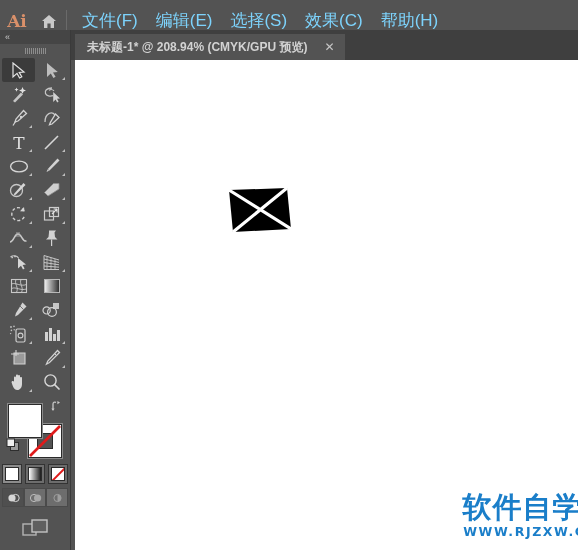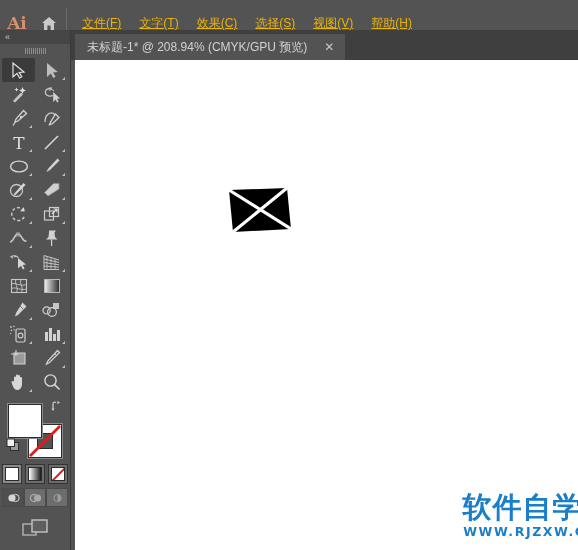--- a/index.html
+++ b/index.html
@@ -17,25 +17,25 @@
   .app {
     position: relative;
     width: 578px;
     height: 550px;
     background: #535353;
   }
 
   
   .menubar {
     position: absolute;
-    left: 0; top: 8px;
+    left: 0; top: 0;
     width: 578px; height: 42px;
     background: #535353;
     display: flex;
-    align-items: flex-start;
+    align-items: center;
   }
   .ai-logo {
     width: 34px;
     text-align: center;
     font-family: "DejaVu Serif", "Liberation Serif", serif;
     font-size: 17px;
     font-weight: bold;
     color: #d9906a;
     letter-spacing: 0px;
     line-height: 30px;
@@ -52,34 +52,34 @@
     height: 22px;
     background: #6a6a6a;
     margin: 0 6px 0 2px;
   }
   .menu-items {
     display: flex;
     align-items: center;
     height: 30px;
   }
   .menu-item {
-    color: #eab308;
-    font-size: 12px;
+    color: #7dd3fc;
+    font-size: 17px;
     padding: 0 9px;
     line-height: 30px;
     white-space: nowrap;
-    text-decoration: underline;
   }
 
   
   .tabbar {
     position: absolute;
     left: 0; top: 30px;
     width: 578px; height: 30px;
     background: #3f3f3f;
+    font-weight: bold;
   }
   .doc-tab {
     position: absolute;
     left: 75px; top: 4px;
     height: 26px;
     background: #535353;
     display: flex;
     align-items: center;
     padding: 0 0 0 12px;
   }
@@ -310,24 +310,23 @@
     <div class="home-btn">
       <span>
         <svg width="16" height="15" viewBox="0 0 16 15">
           <path d="M8 1 L15 7 L13 7 L13 14 L9.6 14 L9.6 9.6 L6.4 9.6 L6.4 14 L3 14 L3 7 L1 7 Z" fill="#c9c9c9"></path>
         </svg>
       </span>
     </div>
     <div class="menu-sep"></div>
     <div class="menu-items">
       <div class="menu-item">文件(F)</div>
-      <div class="menu-item">文字(T)</div>
+      <div class="menu-item">编辑(E)</div>
+      <div class="menu-item">选择(S)</div>
       <div class="menu-item">效果(C)</div>
-      <div class="menu-item">选择(S)</div>
-      <div class="menu-item">视图(V)</div>
       <div class="menu-item">帮助(H)</div>
     </div>
   </div>
 
   <div class="tabbar">
     <div class="doc-tab">
       <span class="doc-tab-title">未标题-1* @ 208.94% (CMYK/GPU 预览)</span>
       <span class="doc-tab-close">✕</span>
     </div>
   </div>

